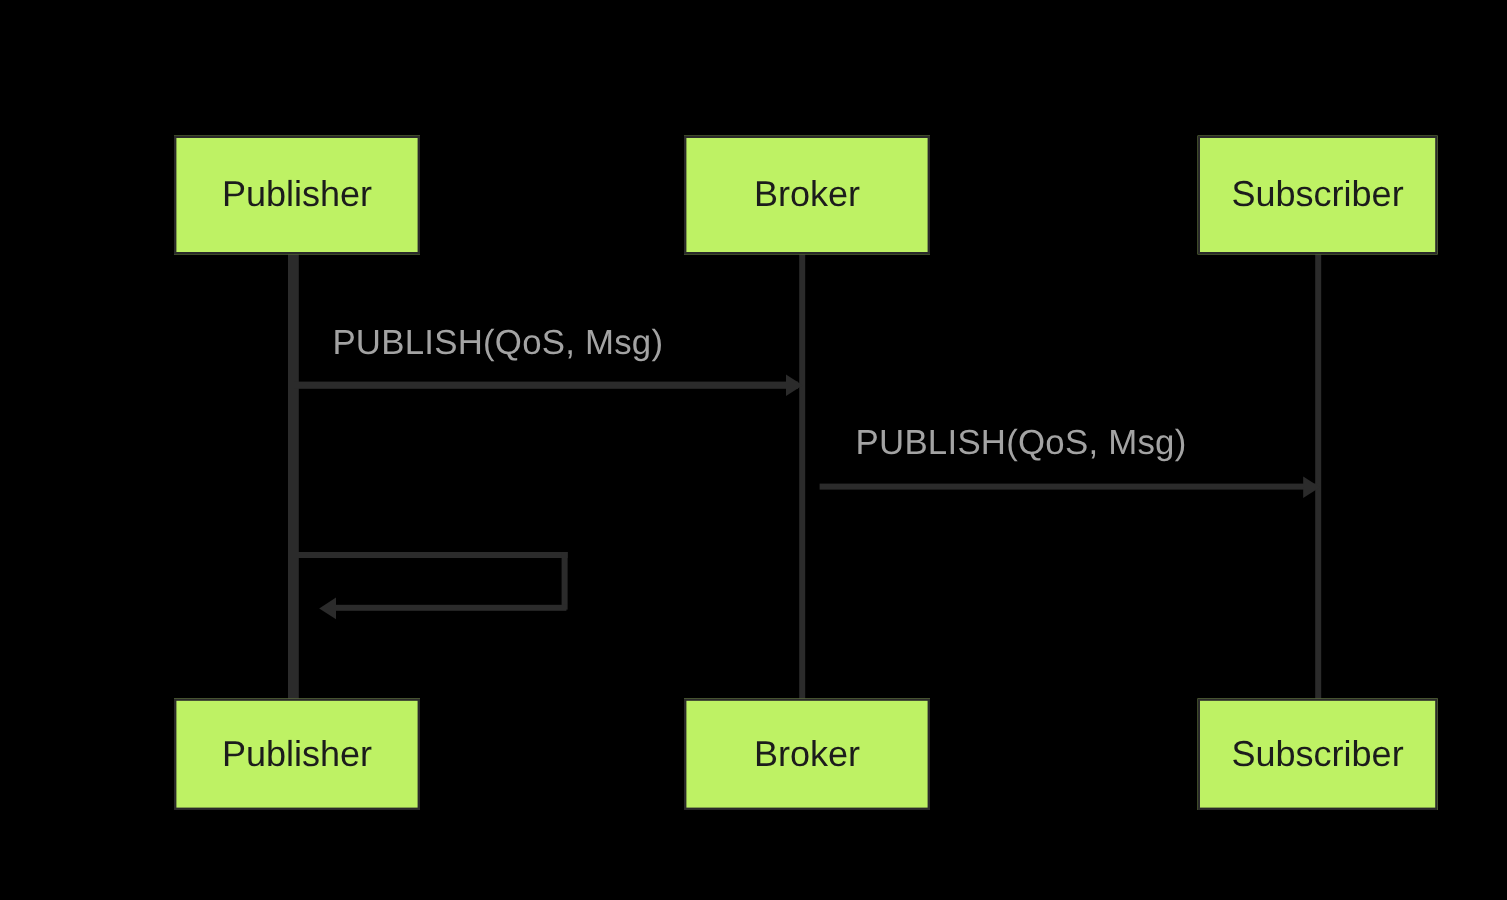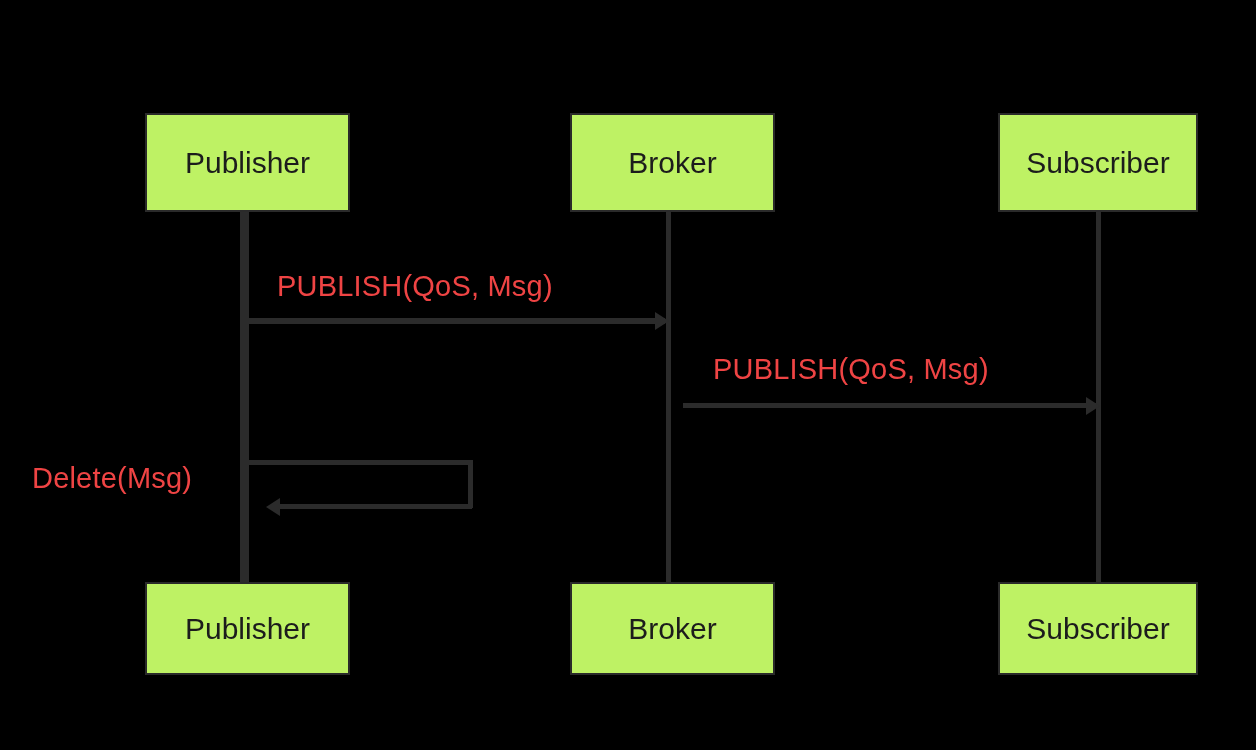--- a/index.html
+++ b/index.html
@@ -68,21 +68,21 @@
     position: absolute;
     width: 0; height: 0;
     border-top: 9px solid transparent;
     border-bottom: 9px solid transparent;
     border-left: 14px solid #2b2b2b;
   }
 
   
   .msg-label {
     position: absolute;
-    color: #ef4444;
+    color: #a3a3a3;
     font-size: 29px;
     line-height: 1;
     white-space: nowrap;
     letter-spacing: 0.2px;
   }
 </style>
 </head>
 <body>
 
 <div id="canvas">
@@ -92,21 +92,20 @@
   <div class="lifeline lifeline-thin" style="left:1096px; top:212px; height:372px;"></div>
 
   <div class="msg-label" style="left:277px; top:272px;">PUBLISH(QoS, Msg)</div>
   <div class="msg-line" style="left:245px; top:318px; width:420px;"></div>
   <div class="arrowhead-right" style="left:655px; top:312px;"></div>
 
   <div class="msg-label" style="left:713px; top:355px;">PUBLISH(QoS, Msg)</div>
   <div class="msg-line-thin" style="left:683px; top:403px; width:415px;"></div>
   <div class="arrowhead-right" style="left:1086px; top:397px;"></div>
 
-  <div class="msg-label" style="left:32px; top:464px;">Delete(Msg)</div>
   <div class="msg-line-thin" style="left:245px; top:460px; width:228px;"></div>
   <div class="msg-vert" style="left:468px; top:460px; height:48px;"></div>
   <div class="msg-line-thin" style="left:272px; top:504px; width:200px;"></div>
   <div class="arrowhead-left" style="left:266px; top:498px;"></div>
 
   <div class="participant" style="left:145px; top:113px; width:205px; height:99px;">
     <span class="participant-label">Publisher</span>
   </div>
 
   <div class="participant" style="left:570px; top:113px; width:205px; height:99px;">

